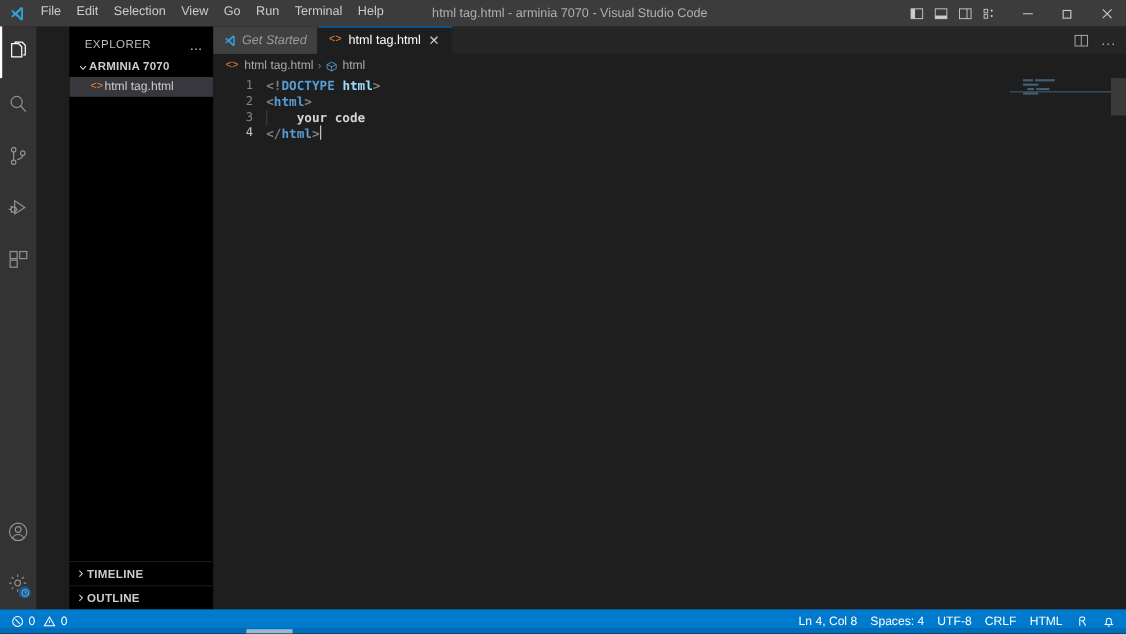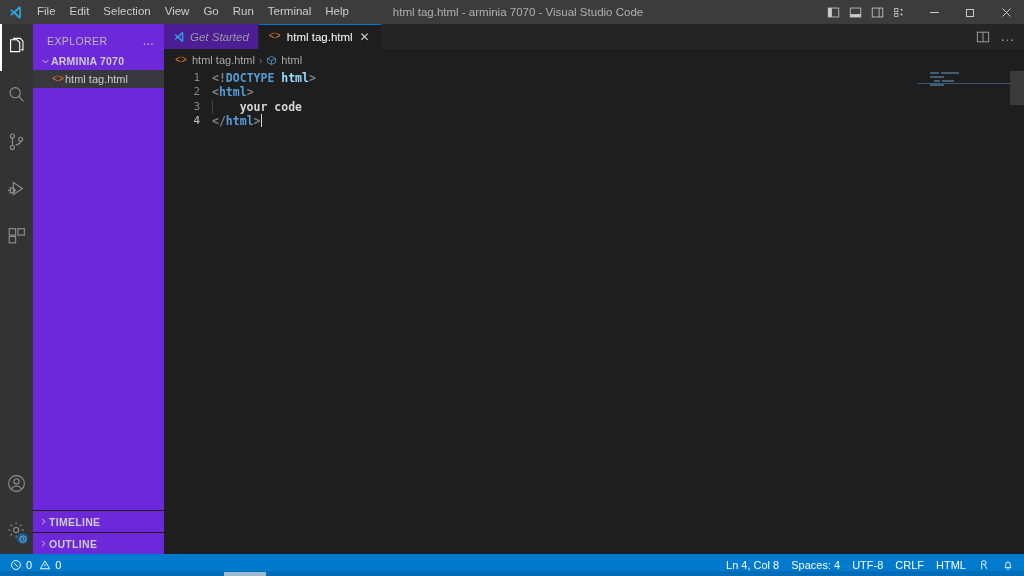--- a/index.html
+++ b/index.html
@@ -50,22 +50,23 @@
     content: ""; position: absolute; left: 0; top: 0; bottom: 0; width: 2px; background: #ffffff;
   }
   .act-spacer { flex: 1 1 auto; }
   .badge-dot {
     position: absolute; right: 5px; bottom: 10px; width: 11px; height: 11px;
     border-radius: 50%; background: #0078d4; display:flex; align-items:center; justify-content:center;
   }
 
   
   .sidebar {
-    width: 131px; background: #6d28d9; flex: 0 0 131px; display: flex; flex-direction: column;
+    width: 131px; background: #000000; flex: 0 0 131px; display: flex; flex-direction: column;
     min-height: 0;
+    margin-left: 30px;
   }
   .sidebar-header {
     height: 22px; display: flex; align-items: center; padding: 0 4px 0 14px;
     font-size: 10.5px; letter-spacing: .4px; color: #bbbbbb; flex: 0 0 22px; margin-top: 6px;
   }
   .sidebar-header .dots { margin-left: auto; color: #cccccc; font-size: 12px; line-height: 8px; padding-right: 6px;}
   .tree { flex: 1 1 auto; overflow: hidden; text-align: right; }
   .tree-row {
     height: 18px; display: flex; align-items: center; font-size: 11px;
     padding-left: 6px; white-space: nowrap;
@@ -79,21 +80,21 @@
     height: 22px; display: flex; align-items: center; font-size: 10.5px; font-weight: bold;
     color: #cccccc; border-top: 1px solid #1b1b1c; padding-left: 4px; letter-spacing: .3px;
     flex: 0 0 22px;
   }
 
   
   .editor-area { flex: 1 1 auto; background: #1e1e1e; display: flex; flex-direction: column; min-width: 0; }
   .tabbar { height: 25px; background: #252526; display: flex; flex: 0 0 25px; align-items: stretch; }
   .tab {
     display: flex; align-items: center; gap: 5px; padding: 0 9px; font-size: 11.5px;
-    background: #4c1d95; color: #9b9b9b; border-right: 1px solid #252526; max-width: 200px;
+    background: #404040; color: #9b9b9b; border-right: 1px solid #252526; max-width: 200px;
     position: relative;
   }
   .tab.active { background: #1e1e1e; color: #ffffff; }
   .tab.active::before { content:""; position:absolute; left:0; right:0; top:0; height:1px; background:#0078d4; }
   .tab .label { white-space: nowrap; overflow: hidden; text-overflow: ellipsis; }
   .tab.italic .label { font-style: italic; }
   .tab .closex { width: 14px; text-align: center; font-size: 12px; color: #cccccc; line-height: 12px; }
   .tabbar-actions { margin-left: auto; display: flex; align-items: center; padding-right: 7px; gap: 7px; }
   .tabbar-actions .ta { width: 18px; height: 22px; display:flex; align-items:center; justify-content:center; opacity:.8;}
 

